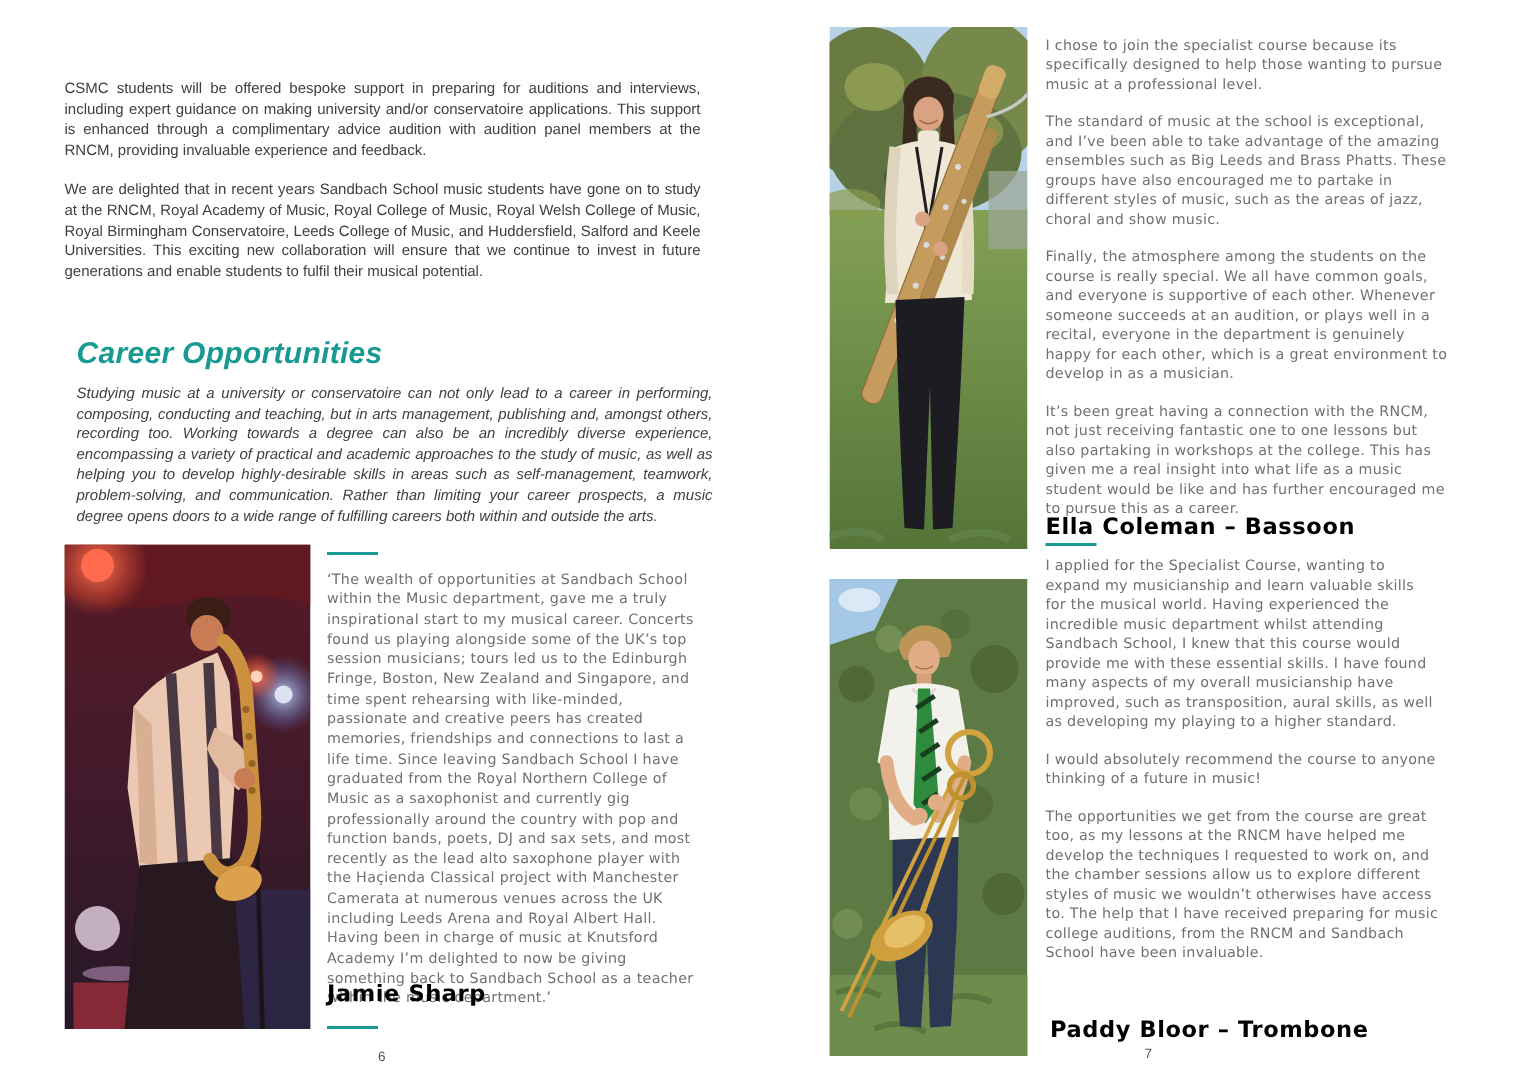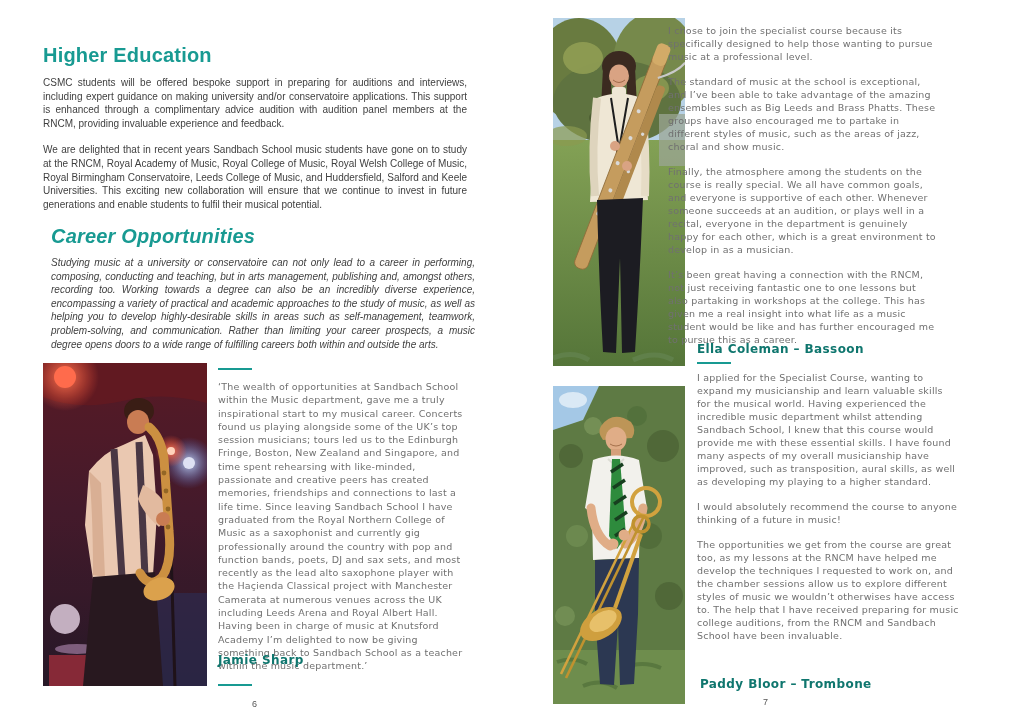--- a/index.html
+++ b/index.html
@@ -15,34 +15,33 @@
   .body-par{
     font-size:10px;line-height:13.6px;color:#3f3f3f;text-align:justify;
     margin:0 0 13px 0;font-family:"Liberation Sans",sans-serif;
   }
   .gothic{
     font-family:"DejaVu Sans",sans-serif;color:#707070;font-size:9.5px;
     line-height:13px;letter-spacing:.2px;
   }
   .gothic p{margin:0 0 12px 0;}
   .author-name{
-    font-family:"DejaVu Sans",sans-serif;font-weight:700;color:#0f766e;
-    font-size:12px;letter-spacing:.4px;margin:0;
+    font-family:"DejaVu Sans",sans-serif;font-weight:700;color:#000000;
+    font-size:15px;letter-spacing:.4px;margin:0;
   }
   .teal-rule{height:2px;background:#189a92;width:34px;}
   .page-num{font-size:9px;color:#555555;font-family:"Liberation Sans",sans-serif;}
   .photo-frame{display:block;}
 </style>
 </head>
 <body>
 
 <div id="spread">
 
   <div class="abs" style="left:43px;top:44px;width:424px;">
-    <h2 class="section-heading">Higher Education</h2>
     <div style="height:9px;"></div>
     <p class="body-par">CSMC students will be offered bespoke support in preparing for auditions and interviews, including expert guidance on making university and/or conservatoire applications. This support is enhanced through a complimentary advice audition with audition panel members at the RNCM, providing invaluable experience and feedback.</p>
     <p class="body-par">We are delighted that in recent years Sandbach School music students have gone on to study at the RNCM, Royal Academy of Music, Royal College of Music, Royal Welsh College of Music, Royal Birmingham Conservatoire, Leeds College of Music, and Huddersfield, Salford and Keele Universities. This exciting new collaboration will ensure that we continue to invest in future generations and enable students to fulfil their musical potential.</p>
   </div>
 
   <div class="abs" style="left:51px;top:225px;width:424px;font-style:italic;">
     <h2 class="section-heading">Career Opportunities</h2>
     <div style="height:8px;"></div>
     <p class="body-par">Studying music at a university or conservatoire can not only lead to a career in performing, composing, conducting and teaching, but in arts management, publishing and, amongst others, recording too. Working towards a degree can also be an incredibly diverse experience, encompassing a variety of practical and academic approaches to the study of music, as well as helping you to develop highly-desirable skills in areas such as self-management, teamwork, problem-solving, and communication. Rather than limiting your career prospects, a music degree opens doors to a wide range of fulfilling careers both within and outside the arts.</p>
   </div>
@@ -156,21 +155,21 @@
         <circle cx="76" cy="190" r="1.7" fill="#d9d9d9"></circle>
       </g>
       <circle cx="62" cy="128" r="5" fill="#d9a383"></circle>
       <circle cx="74" cy="148" r="5" fill="#d9a383"></circle>
 
       <path d="M44 182 L90 180 L88 226 Q86 270 82 334 L69 335 L67 240 L63 335 L50 334 Q46 262 44 182 Z" fill="#1c1c22"></path>
       <path d="M0 340 q20 -8 36 2 M80 342 q22 -10 40 0" stroke="#60804a" stroke-width="5" fill="none"></path>
     </svg>
   </div>
 
-  <div class="abs gothic" style="left:668px;top:24px;width:268px;">
+  <div class="abs gothic" style="left:697px;top:24px;width:268px;">
     <p>I chose to join the specialist course because its specifically designed to help those wanting to pursue music at a professional level.</p>
     <p>The standard of music at the school is exceptional, and I’ve been able to take advantage of the amazing ensembles such as Big Leeds and Brass Phatts. These groups have also encouraged me to partake in different styles of music, such as the areas of jazz, choral and show music.</p>
     <p>Finally, the atmosphere among the students on the course is really special. We all have common goals, and everyone is supportive of each other. Whenever someone succeeds at an audition, or plays well in a recital, everyone in the department is genuinely happy for each other, which is a great environment to develop in as a musician.</p>
     <p>It’s been great having a connection with the RNCM, not just receiving fantastic one to one lessons but also partaking in workshops at the college. This has given me a real insight into what life as a music student would be like and has further encouraged me to pursue this as a career.</p>
   </div>
   <p class="abs author-name" style="left:697px;top:342px;">Ella Coleman – Bassoon</p>
   <div class="abs teal-rule" style="left:697px;top:362px;"></div>
 
   <div class="abs" style="left:553px;top:386px;width:132px;height:318px;">
     <svg class="photo-frame" width="132" height="318" viewBox="0 0 132 318">

